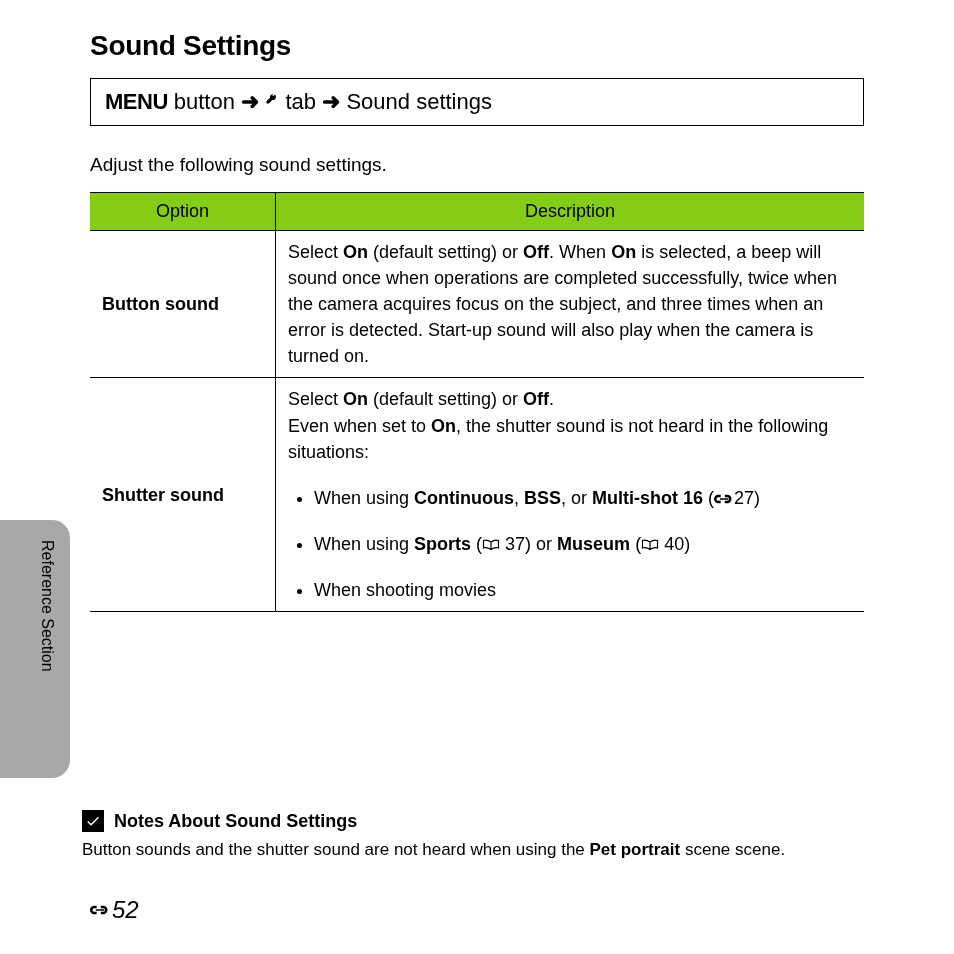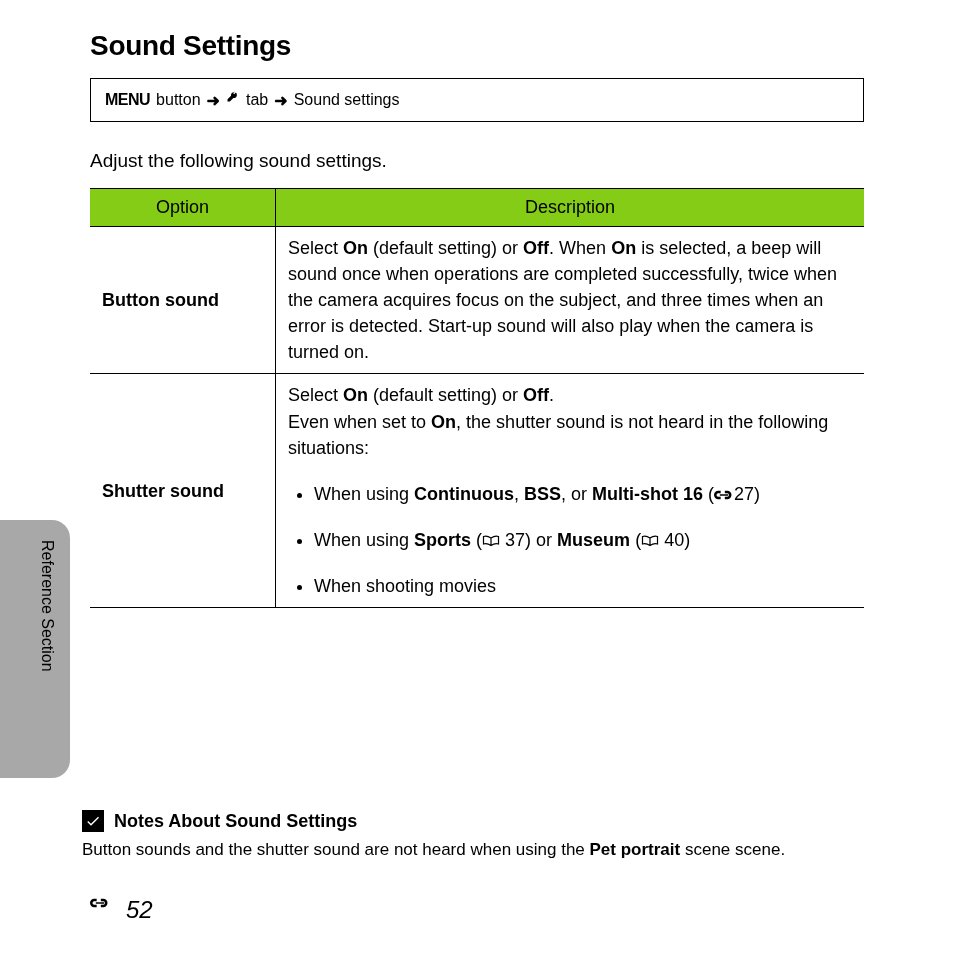--- a/index.html
+++ b/index.html
@@ -21,21 +21,21 @@
   }
   h1.title {
     font-size: 28px;
     font-weight: 700;
     margin: 0 0 16px 0;
     letter-spacing: -0.3px;
   }
   .breadcrumb {
     border: 1px solid #000;
     padding: 10px 14px;
-    font-size: 16px;
+    font-size: 22px;
     margin-bottom: 28px;
     display: flex;
     align-items: center;
     gap: 6px;
   }
   .breadcrumb .menu-word {
     font-family: "Arial Narrow", Arial, sans-serif;
     font-stretch: condensed;
     font-weight: 700;
     letter-spacing: -0.5px;
@@ -124,22 +124,22 @@
   .note-title { font-weight: 700; font-size: 18px; }
   .note-body { font-size: 17px; line-height: 1.4; }
 
   .page-number {
     position: absolute;
     left: 90px;
     bottom: 30px;
     font-size: 24px;
     font-style: italic;
     display: flex;
-    align-items: flex-start;
-    gap: 16px;
+    align-items: center;
+    gap: 2px;
   }
   .link-icon {
     display: inline-flex;
     align-items: center;
     justify-content: center;
     vertical-align: middle;
   }
   .link-icon svg { width: 20px; height: 14px; }
   .book-icon svg { width: 18px; height: 14px; }
   .wrench-icon svg { width: 14px; height: 18px; }

